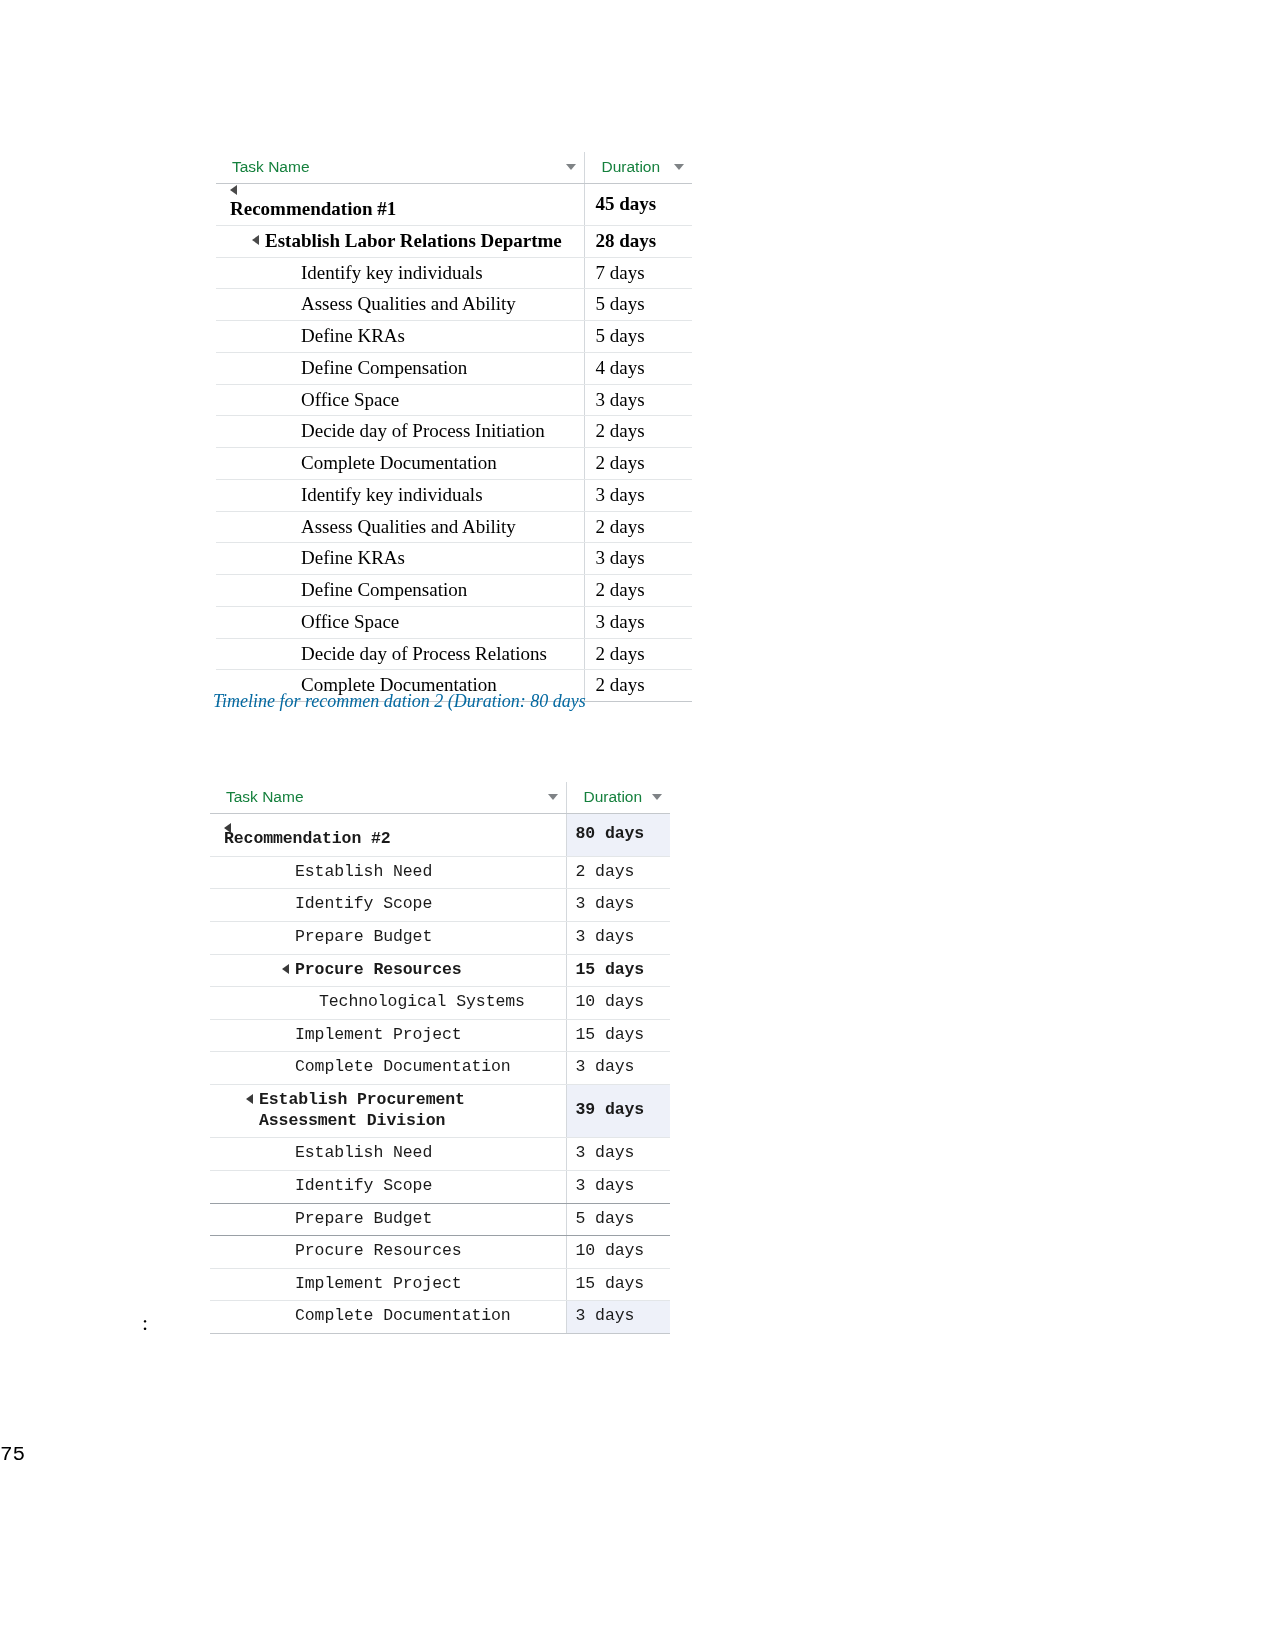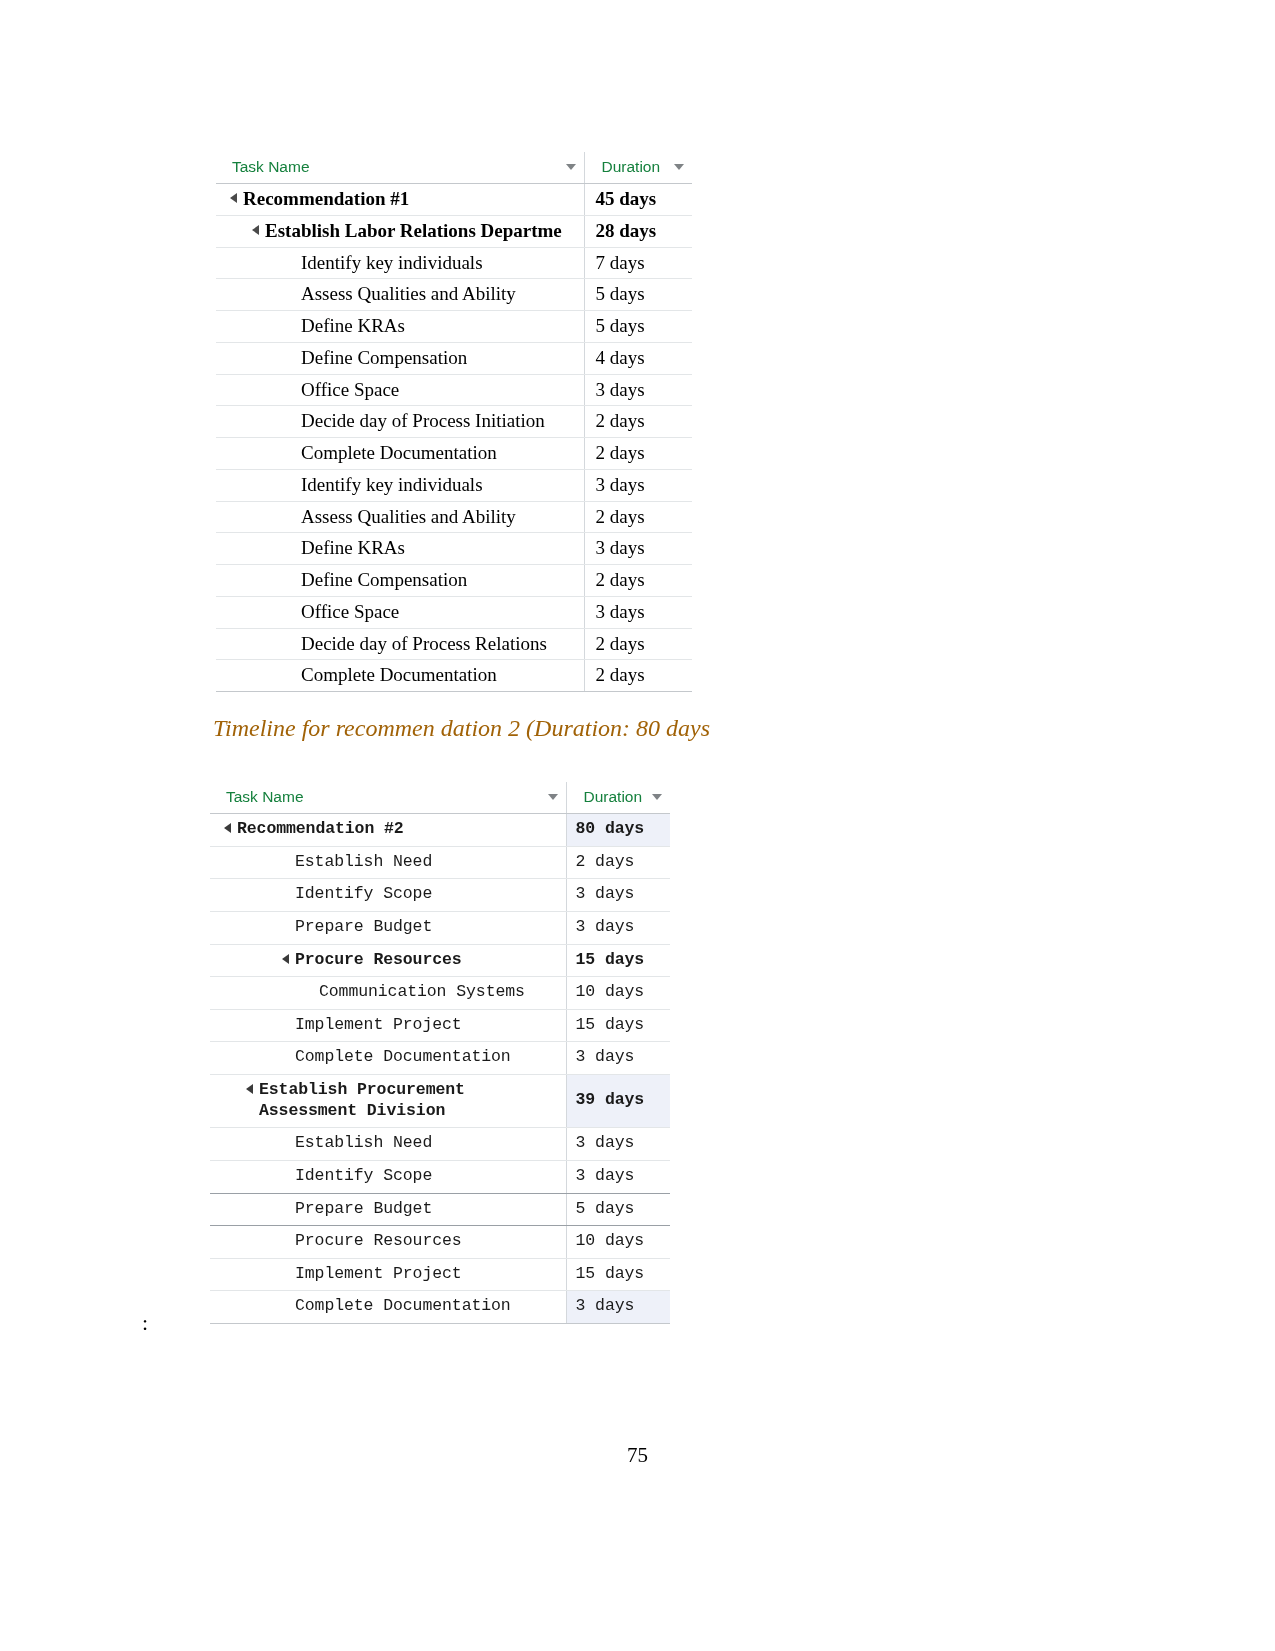--- a/index.html
+++ b/index.html
@@ -93,36 +93,36 @@
     border-top: 5px solid transparent;
     border-bottom: 5px solid transparent;
     border-right: 7px solid #4a4a4a;
     margin-right: 6px;
     position: relative;
     top: -2px;
     flex: 0 0 auto;
   }
   .tri.hidden { visibility: hidden; }
 
-  .lvl0 { padding-left: 14px; }
+  .lvl0 { padding-left: 14px; flex-direction: column; }
   .lvl1 { padding-left: 36px; }
   .lvl2 { padding-left: 72px; }
   .lvl3 { padding-left: 96px; }
 
   .bold { font-weight: bold; }
 
   
   #caption-rec2 {
     position: absolute;
     left: 213px;
-    top: 715px;
+    top: 691px;
     font-family: "Liberation Serif", serif;
     font-style: italic;
-    font-size: 24px;
-    color: #a16207;
+    font-size: 18px;
+    color: #0369a1;
     white-space: nowrap;
   }
 
   
   #table-two {
     left: 210px;
     top: 782px;
     width: 460px;
   }
   #table-two .col-task { width: 356px; }
@@ -155,22 +155,22 @@
     top: 1310px;
     font-family: "Liberation Serif", serif;
     font-size: 22px;
     color: #000;
   }
   #page-number {
     position: absolute;
     left: 0;
     top: 1443px;
     width: 1275px;
-    text-align: center;
-    font-family: Liberation Serif, serif;
+    text-align: left;
+    font-family: Liberation Mono, monospace;
     font-size: 21px;
     color: #000;
   }
 </style>
 </head>
 <body>
 
 <table class="proj-table" id="table-one">
   <colgroup>
     <col class="col-task">
@@ -406,21 +406,21 @@
             <span class="tri"></span>
             <span class="bold">Procure Resources</span>
           </div>
         </td>
         <td class="cell-dur"><span class="bold">15 days</span></td>
       </tr>
       <tr>
         <td>
           <div class="tname lvl3">
             <span class="tri hidden"></span>
-            <span>Communication Systems</span>
+            <span>Technological Systems</span>
           </div>
         </td>
         <td class="cell-dur"><span>10 days</span></td>
       </tr>
       <tr>
         <td>
           <div class="tname lvl2">
             <span class="tri hidden"></span>
             <span>Implement Project</span>
           </div>

